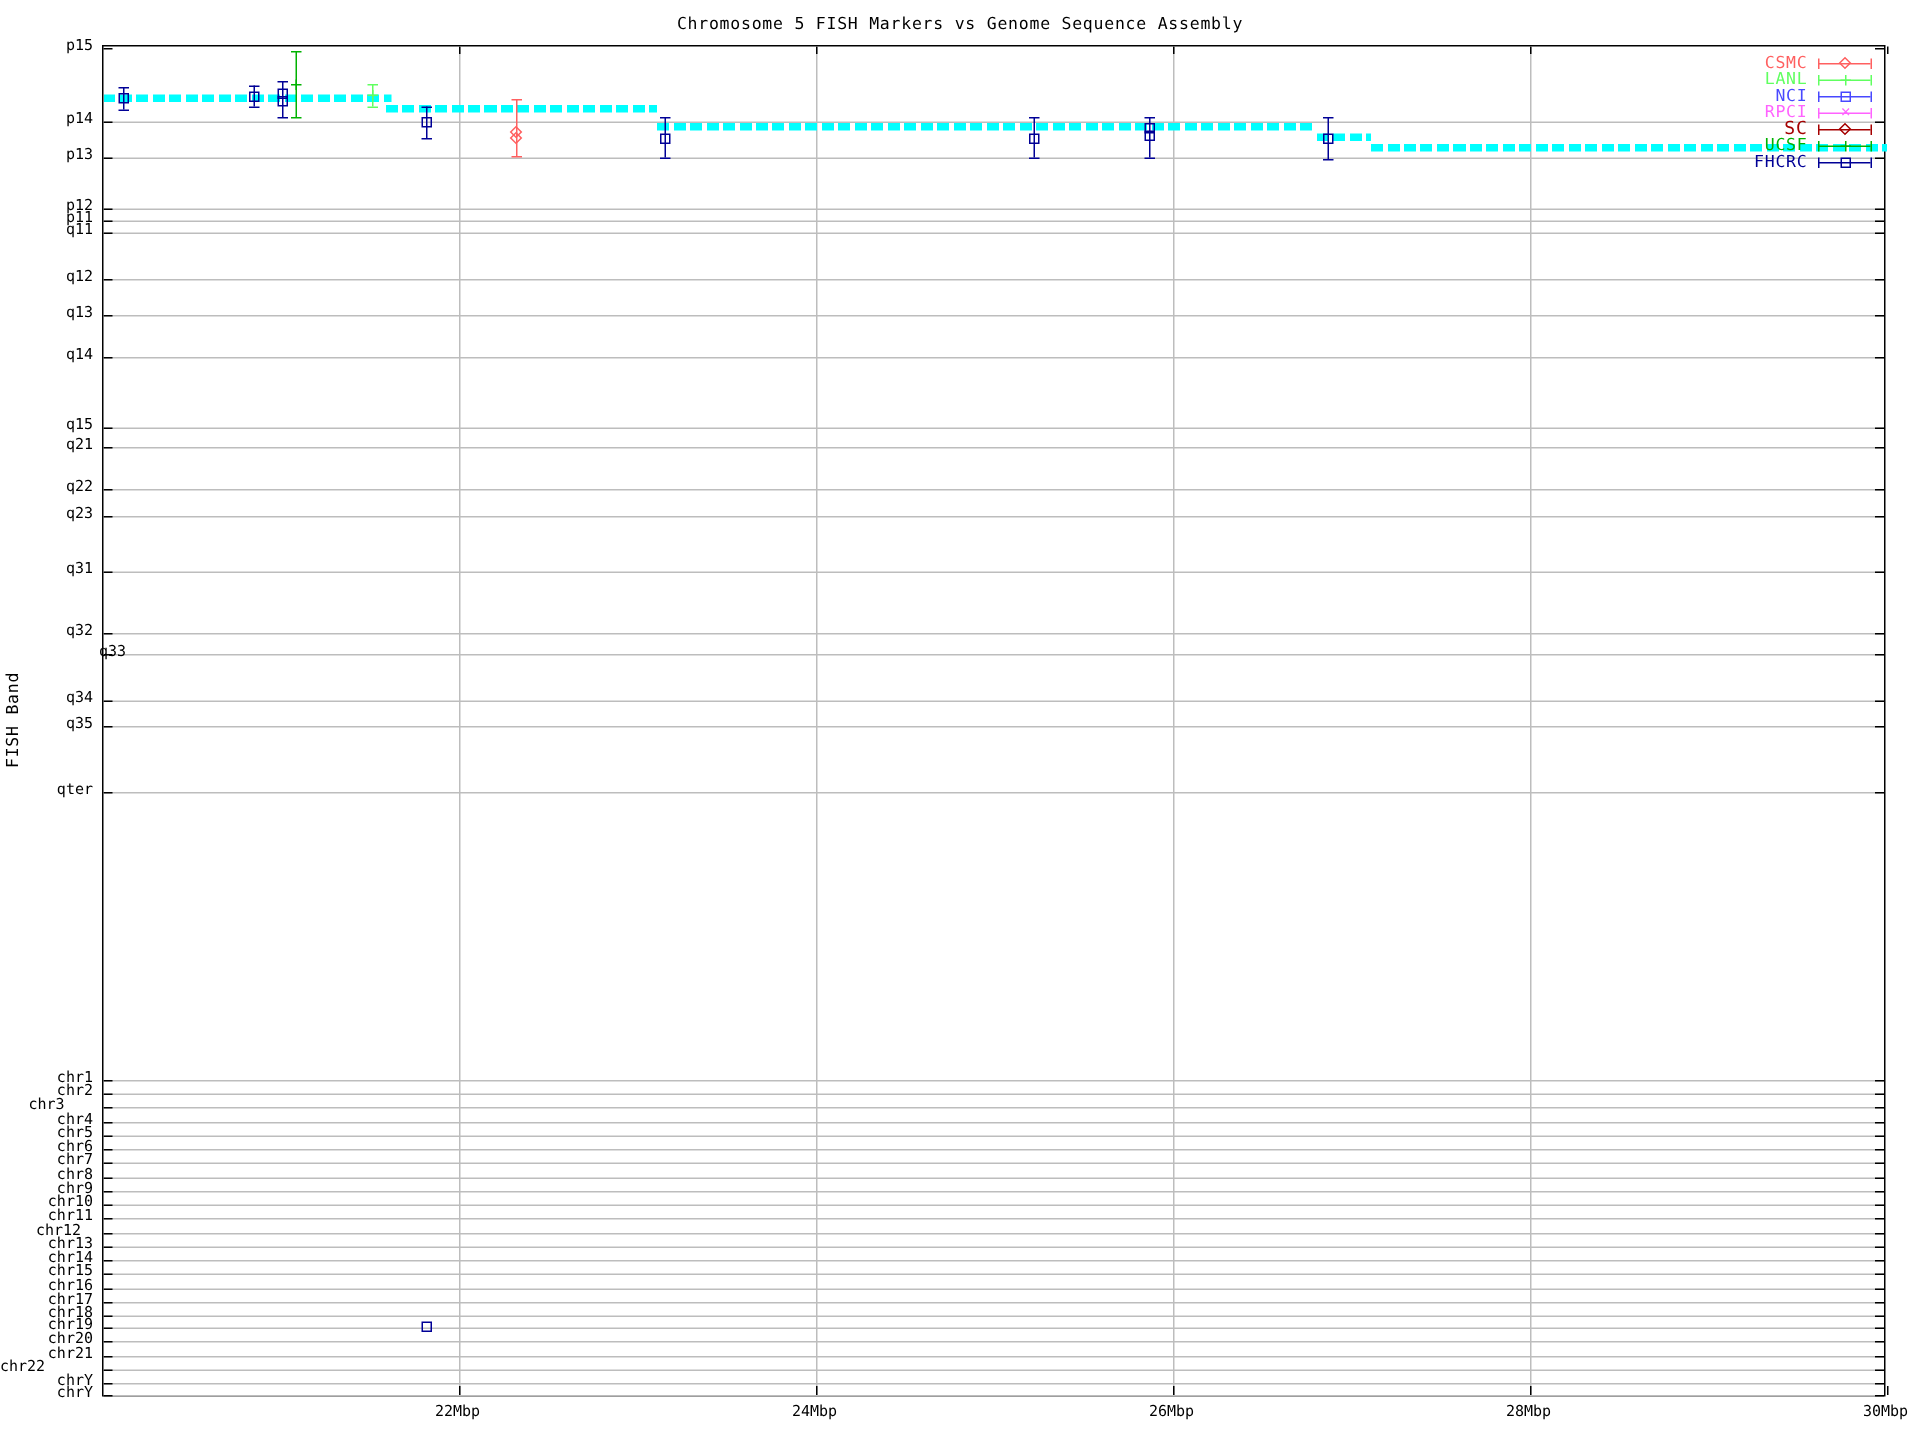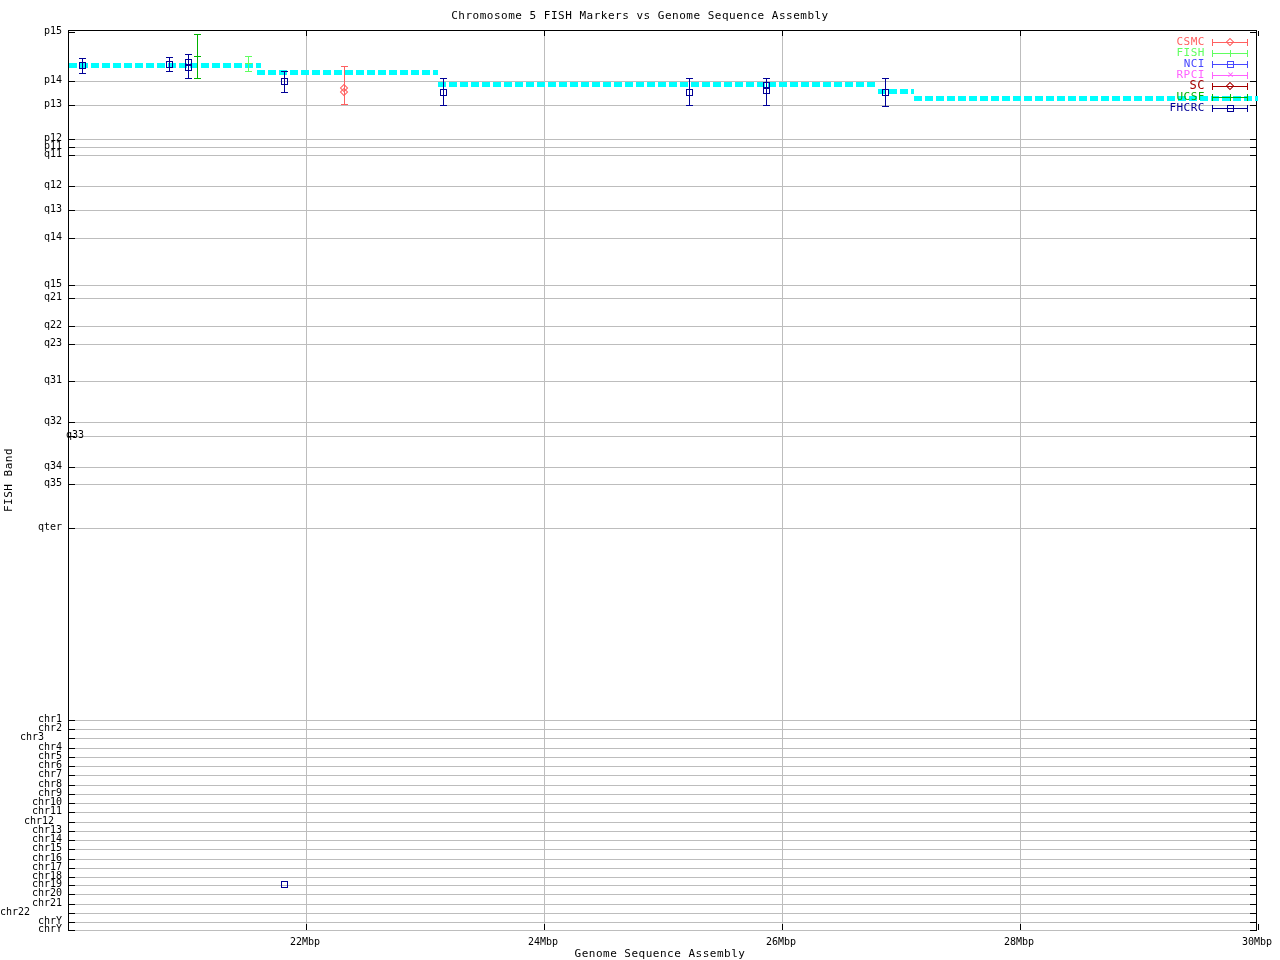--- a/index.html
+++ b/index.html
@@ -267,21 +267,21 @@
       <div class="lab" style="position: absolute; left: 0px; width: 62px; top: 320px; text-align: right;">q22</div>
       <div class="lab" style="position: absolute; left: 0px; width: 62px; top: 338px; text-align: right;">q23</div>
       <div class="lab" style="position: absolute; left: 0px; width: 62px; top: 375px; text-align: right;">q31</div>
       <div class="lab" style="position: absolute; left: 0px; width: 62px; top: 416px; text-align: right;">q32</div>
       <div class="lab" style="position: absolute; left: 0px; width: 62px; top: 430px; text-align: right; padding-left: 22px;">q33</div>
       <div class="lab" style="position: absolute; left: 0px; width: 62px; top: 461px; text-align: right;">q34</div>
       <div class="lab" style="position: absolute; left: 0px; width: 62px; top: 478px; text-align: right;">q35</div>
       <div class="lab" style="position: absolute; left: 0px; width: 62px; top: 522px; text-align: right;">qter</div>
       <div class="lab" style="position: absolute; left: 0px; width: 62px; top: 714px; text-align: right;">chr1</div>
       <div class="lab" style="position: absolute; left: 0px; width: 62px; top: 723px; text-align: right;">chr2</div>
-      <div class="lab" style="position: absolute; left: 0px; width: 62px; top: 732px; text-align: left; margin-left: 20px;">chr3</div>
+      <div class="lab" style="position: absolute; left: 0px; width: 62px; top: 732px; text-align: center;">chr3</div>
       <div class="lab" style="position: absolute; left: 0px; width: 62px; top: 742px; text-align: right;">chr4</div>
       <div class="lab" style="position: absolute; left: 0px; width: 62px; top: 751px; text-align: right;">chr5</div>
       <div class="lab" style="position: absolute; left: 0px; width: 62px; top: 760px; text-align: right;">chr6</div>
       <div class="lab" style="position: absolute; left: 0px; width: 62px; top: 769px; text-align: right;">chr7</div>
       <div class="lab" style="position: absolute; left: 0px; width: 62px; top: 779px; text-align: right;">chr8</div>
       <div class="lab" style="position: absolute; left: 0px; width: 62px; top: 788px; text-align: right;">chr9</div>
       <div class="lab" style="position: absolute; left: 0px; width: 62px; top: 797px; text-align: right;">chr10</div>
       <div class="lab" style="position: absolute; left: 0px; width: 62px; top: 806px; text-align: right;">chr11</div>
       <div class="lab" style="position: absolute; left: 0px; width: 62px; top: 816px;  padding-left: 24px;">chr12</div>
       <div class="lab" style="position: absolute; left: 0px; width: 62px; top: 825px; text-align: right;">chr13</div>
@@ -295,28 +295,27 @@
       <div class="lab" style="position: absolute; left: 0px; width: 62px; top: 898px; text-align: right;">chr21</div>
       <div class="lab" style="position: absolute; left: 0px; width: 62px; top: 907px; text-align: left;">chr22</div>
       <div class="lab" style="position: absolute; left: 0px; width: 62px; top: 916px; text-align: right;">chrY</div>
       <div class="lab" style="position: absolute; left: 0px; width: 62px; top: 924px; text-align: right;">chrY</div>
       <div class="lab" style="position: absolute; left: 285px; top: 937px; width: 40px; text-align: center;">22Mbp</div>
       <div class="lab" style="position: absolute; left: 523px; top: 937px; width: 40px; text-align: center;">24Mbp</div>
       <div class="lab" style="position: absolute; left: 761px; top: 937px; width: 40px; text-align: center;">26Mbp</div>
       <div class="lab" style="position: absolute; left: 999px; top: 937px; width: 40px; text-align: center;">28Mbp</div>
       <div class="lab" style="position: absolute; left: 1237px; top: 937px; width: 40px; text-align: center;">30Mbp</div>
     </div>
-  <div class="xlab">Genome Sequence Assembly</div>
   <div id="legend" style="position:absolute;left:0;top:0;width:1280px;height:960px;">
       <div class="lab" style="position: absolute; left: 1105px; top: 36px; width: 100px; text-align: right; color: rgb(255, 96, 96); font-size: 11px; line-height: 11px; letter-spacing: 0.5px;">CSMC</div>
       <div style="position: absolute; left: 1212px; top: 42px; width: 35px; height: 1px; background: rgb(255, 96, 96);"></div>
       <div style="position: absolute; left: 1212px; top: 39px; width: 1px; height: 7px; background: rgb(255, 96, 96);"></div>
       <div style="position: absolute; left: 1247px; top: 39px; width: 1px; height: 7px; background: rgb(255, 96, 96);"></div>
       <div style="position: absolute; left: 1227px; top: 39px; width: 4px; height: 4px; border: 1px solid rgb(255, 96, 96); transform: rotate(45deg);"></div>
-      <div class="lab" style="position: absolute; left: 1105px; top: 47px; width: 100px; text-align: right; color: rgb(96, 255, 96); font-size: 11px; line-height: 11px; letter-spacing: 0.5px;">FISH</div>
+      <div class="lab" style="position: absolute; left: 1105px; top: 47px; width: 100px; text-align: right; color: rgb(96, 255, 96); font-size: 11px; line-height: 11px; letter-spacing: 0.5px;">LANL</div>
       <div style="position: absolute; left: 1212px; top: 53px; width: 35px; height: 1px; background: rgb(96, 255, 96);"></div>
       <div style="position: absolute; left: 1212px; top: 50px; width: 1px; height: 7px; background: rgb(96, 255, 96);"></div>
       <div style="position: absolute; left: 1247px; top: 50px; width: 1px; height: 7px; background: rgb(96, 255, 96);"></div>
       <div style="position: absolute; left: 1227px; top: 53px; width: 7px; height: 1px; background: rgb(96, 255, 96);"></div>
       <div style="position: absolute; left: 1230px; top: 50px; width: 1px; height: 7px; background: rgb(96, 255, 96);"></div>
       <div class="lab" style="position: absolute; left: 1105px; top: 58px; width: 100px; text-align: right; color: rgb(72, 72, 255); font-size: 11px; line-height: 11px; letter-spacing: 0.5px;">NCI</div>
       <div style="position: absolute; left: 1212px; top: 64px; width: 35px; height: 1px; background: rgb(72, 72, 255);"></div>
       <div style="position: absolute; left: 1212px; top: 61px; width: 1px; height: 7px; background: rgb(72, 72, 255);"></div>
       <div style="position: absolute; left: 1247px; top: 61px; width: 1px; height: 7px; background: rgb(72, 72, 255);"></div>
       <div style="position: absolute; left: 1227px; top: 61px; width: 5px; height: 5px; border: 1px solid rgb(72, 72, 255); background: transparent;"></div>

